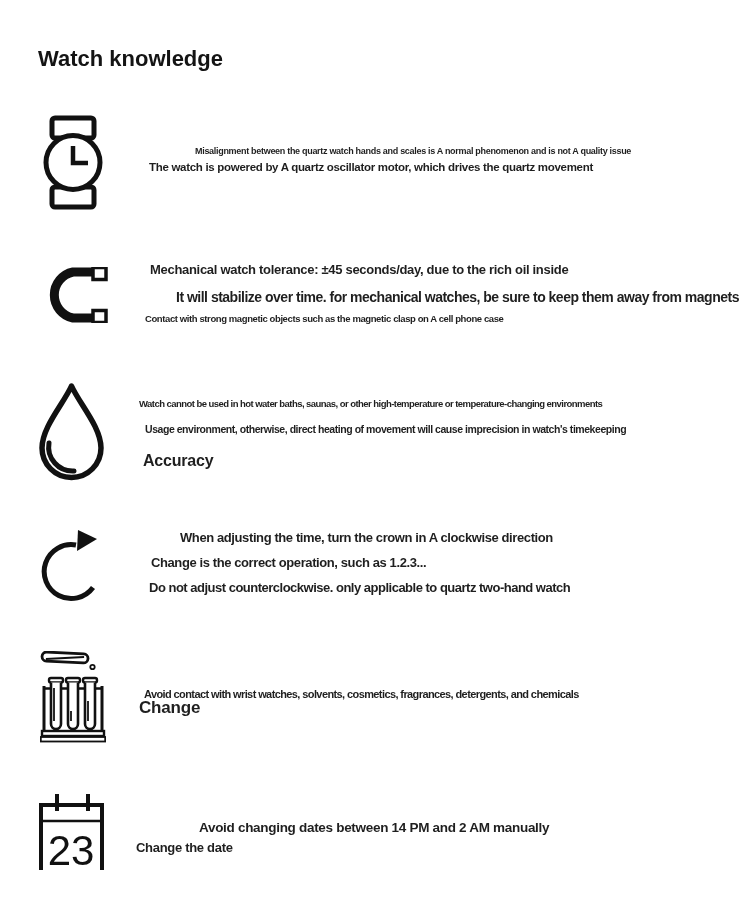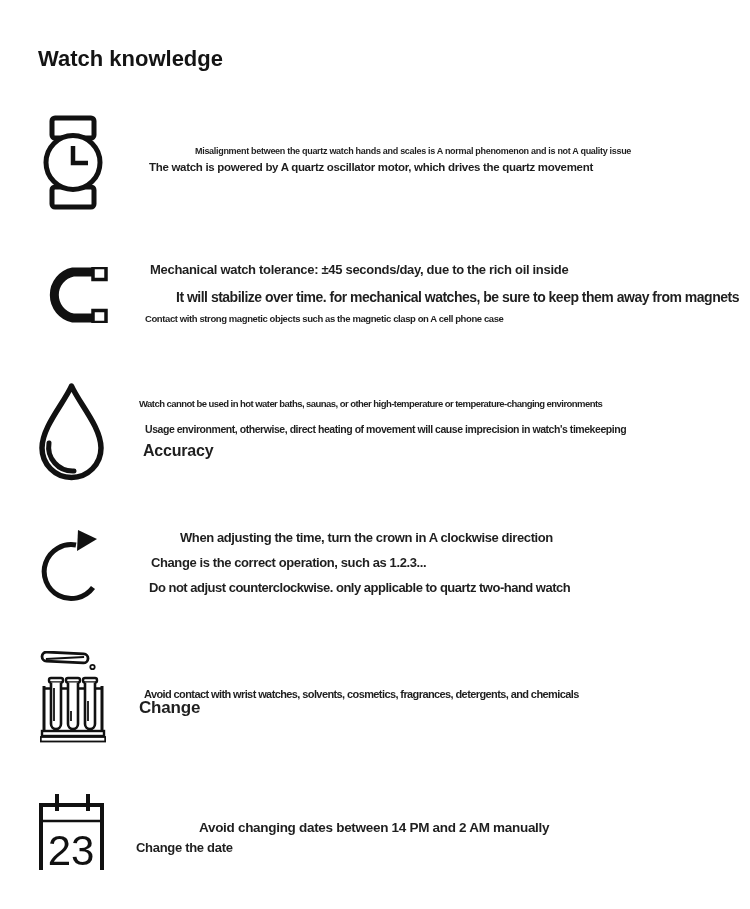--- a/index.html
+++ b/index.html
@@ -27,21 +27,21 @@
   #s0l1{left:149px;top:161px;font-size:11.5px;letter-spacing:-0.3px;}
   
   #icon-magnet{left:43px;top:267px;}
   #s1l0{left:150px;top:263px;font-size:13px;letter-spacing:-0.3px;}
   #s1l1{left:156px;top:289px;font-size:14px;letter-spacing:-0.5px;margin-left:20px;}
   #s1l2{left:145px;top:314px;font-size:9.5px;letter-spacing:-0.4px;}
   
   #icon-drop{left:35px;top:381px;}
   #s2l0{left:139px;top:399px;font-size:9.5px;letter-spacing:-0.55px;}
   #s2l1{left:145px;top:423px;font-size:10.5px;letter-spacing:-0.45px;}
-  #s2l2{left:143px;top:442px;font-size:16px;letter-spacing:-0.2px;}
+  #s2l2{left:143px;top:452px;font-size:16px;letter-spacing:-0.2px;}
   
   #icon-rotate{left:40px;top:524px;}
   #s3l0{left:180px;top:531px;font-size:13px;letter-spacing:-0.4px;}
   #s3l1{left:151px;top:556px;font-size:13px;letter-spacing:-0.4px;}
   #s3l2{left:149px;top:581px;font-size:13px;letter-spacing:-0.5px;}
   
   #icon-tubes{left:40px;top:651px;}
   #s4l0{left:144px;top:680px;font-size:11px;letter-spacing:-0.6px;margin-top:8px;}
   #s4l1{left:139px;top:698px;font-size:17px;letter-spacing:-0.2px;}
   

